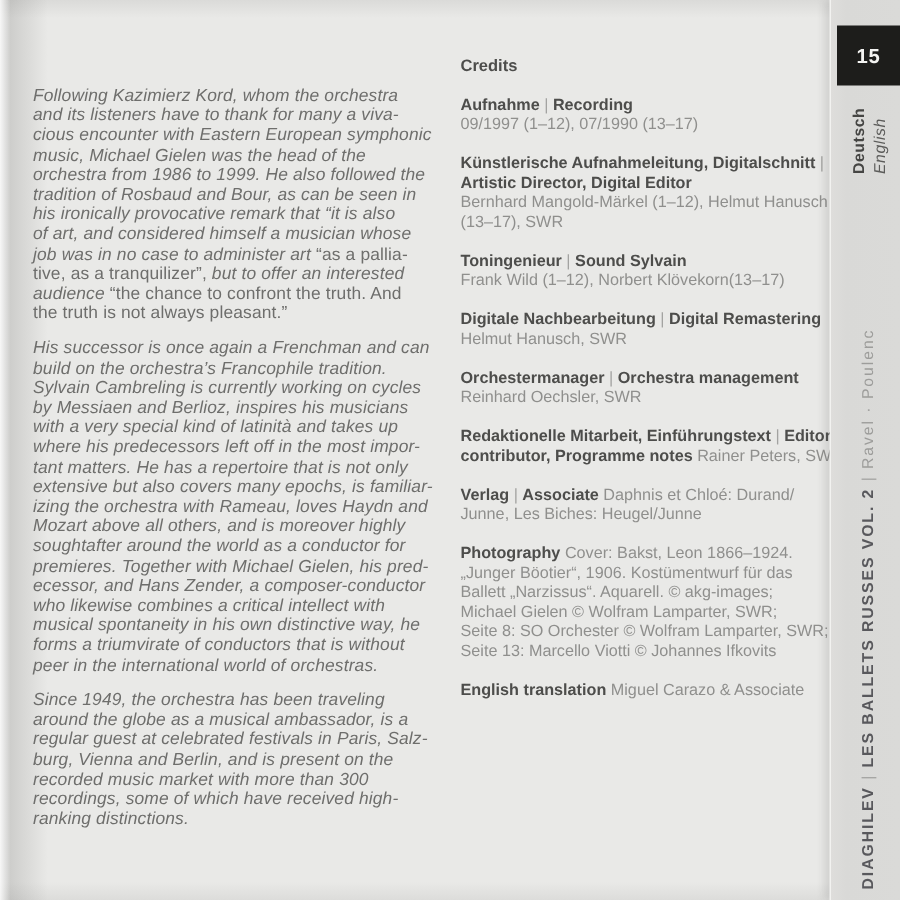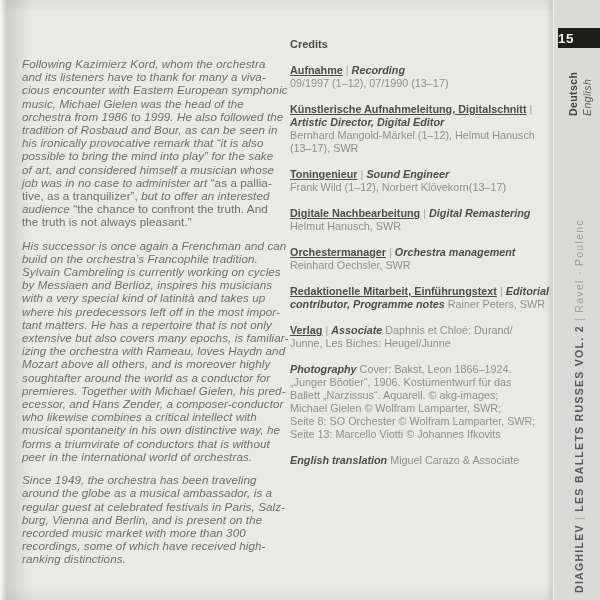--- a/index.html
+++ b/index.html
@@ -14,23 +14,23 @@
       #e9e9e7;
   }
   
   .edge-strip{
     position:absolute;top:0;right:0;bottom:0;width:46px;
     background:linear-gradient(to right,#dedddb 0px,#d9d9d7 10px,#dadad8 100%);
     border-left:1px solid #f2f2f0;
     box-shadow:-4px 0 5px rgba(100,100,98,0.18);
   }
   .page-number-box{
-    position:absolute;top:28px;right:0;width:42px;height:20px;
+    position:absolute;top:17px;right:0;width:42px;height:40px;
     background:#1d1d1b;color:#f3f3f1;z-index:3;
-    display:flex;align-items:center;justify-content:flex-start;
+    display:flex;align-items:center;justify-content:center;
     font-weight:700;font-size:13.5px;letter-spacing:0.5px;
   }
   
   .language-tab{
     position:absolute;left:566px;top:116px;width:54px;height:30px;
     transform:rotate(-90deg);transform-origin:top left;
     font-size:10.5px;line-height:14px;letter-spacing:0.4px;z-index:2;
   }
   .language-tab .lang-de{font-weight:700;color:#45454ment3;color:#454543;}
   .lang-de{font-weight:700;color:#454543;}
@@ -47,46 +47,45 @@
   .article-column{
     position:absolute;left:22px;top:57px;width:268px;
     font-size:11.6px;line-height:13.2px;color:#6e6e6c;letter-spacing:0.1px;
   }
   .article-column .para{margin:0 0 10px 0;}
   .article-column .line{white-space:nowrap;}
   .seg-i{font-style:italic;}
   .seg-r{font-style:normal;}
   
   .credits-column{
-    position:absolute;left:290px;top:38px;width:264px;
+    position:absolute;left:307px;top:38px;width:264px;
     font-size:10.8px;line-height:13px;color:#8f8f8d;
   }
   .credits-heading{font-weight:700;color:#4d4d4b;margin:0 0 13px 0;font-size:11px;}
   .credits-block{margin:0 0 13px 0;}
   .credits-block .line{white-space:nowrap;}
-  .seg-b{font-weight:700;color:#4d4d4b;text-decoration:underline;}
-  .seg-bi{font-weight:700;font-style:italic;color:#4d4d4b;}
+  .seg-b{font-weight:700;color:#4d4d4b;}
+  .seg-bi{font-weight:700;color:#4d4d4b;}
   .seg-sep{color:#a3a3a1;}
   .seg-v{color:#8f8f8d;}
 </style>
 </head>
 <body>
 
 <div class="page">
 
   <div class="article-column" id="article-column">
       <div class="para">
         <div class="line"><span class="seg-i">Following Kazimierz Kord, whom the orchestra</span></div>
         <div class="line"><span class="seg-i">and its listeners have to thank for many a viva-</span></div>
         <div class="line"><span class="seg-i">cious encounter with Eastern European symphonic</span></div>
         <div class="line"><span class="seg-i">music, Michael Gielen was the head of the</span></div>
         <div class="line"><span class="seg-i">orchestra from 1986 to 1999. He also followed the</span></div>
         <div class="line"><span class="seg-i">tradition of Rosbaud and Bour, as can be seen in</span></div>
         <div class="line"><span class="seg-i">his ironically provocative remark that “it is also</span></div>
-        <div class="line"><span class="seg-i">possible to bring the mind into play” for the sake</span></div>
         <div class="line"><span class="seg-i">of art, and considered himself a musician whose</span></div>
         <div class="line"><span class="seg-i">job was in no case to administer art </span><span class="seg-r">“as a pallia-</span></div>
         <div class="line"><span class="seg-r">tive, as a tranquilizer”,</span><span class="seg-i"> but to offer an interested</span></div>
         <div class="line"><span class="seg-i">audience </span><span class="seg-r">“the chance to confront the truth. And</span></div>
         <div class="line"><span class="seg-r">the truth is not always pleasant.”</span></div>
       </div>
       <div class="para">
         <div class="line"><span class="seg-i">His successor is once again a Frenchman and can</span></div>
         <div class="line"><span class="seg-i">build on the orchestra’s Francophile tradition.</span></div>
         <div class="line"><span class="seg-i">Sylvain Cambreling is currently working on cycles</span></div>
@@ -123,21 +122,21 @@
           <div class="line"><span class="seg-b">Aufnahme</span><span class="seg-sep"> | </span><span class="seg-bi">Recording</span></div>
           <div class="line"><span class="seg-v">09/1997 (1–12), 07/1990 (13–17)</span></div>
         </div>
         <div class="credits-block">
           <div class="line"><span class="seg-b">Künstlerische Aufnahmeleitung, Digitalschnitt</span><span class="seg-sep"> |</span></div>
           <div class="line"><span class="seg-bi">Artistic Director, Digital Editor</span></div>
           <div class="line"><span class="seg-v">Bernhard Mangold-Märkel (1–12), Helmut Hanusch</span></div>
           <div class="line"><span class="seg-v">(13–17), SWR</span></div>
         </div>
         <div class="credits-block">
-          <div class="line"><span class="seg-b">Toningenieur</span><span class="seg-sep"> | </span><span class="seg-bi">Sound Engineer</span></div>
+          <div class="line"><span class="seg-b">Toningenieur</span><span class="seg-sep"> | </span><span class="seg-bi">Sound Sylvain</span></div>
           <div class="line"><span class="seg-v">Frank Wild (1–12), Norbert Klövekorn(13–17)</span></div>
         </div>
         <div class="credits-block">
           <div class="line"><span class="seg-b">Digitale Nachbearbeitung</span><span class="seg-sep"> | </span><span class="seg-bi">Digital Remastering</span></div>
           <div class="line"><span class="seg-v">Helmut Hanusch, SWR</span></div>
         </div>
         <div class="credits-block">
           <div class="line"><span class="seg-b">Orchestermanager</span><span class="seg-sep"> | </span><span class="seg-bi">Orchestra management</span></div>
           <div class="line"><span class="seg-v">Reinhard Oechsler, SWR</span></div>
         </div>

